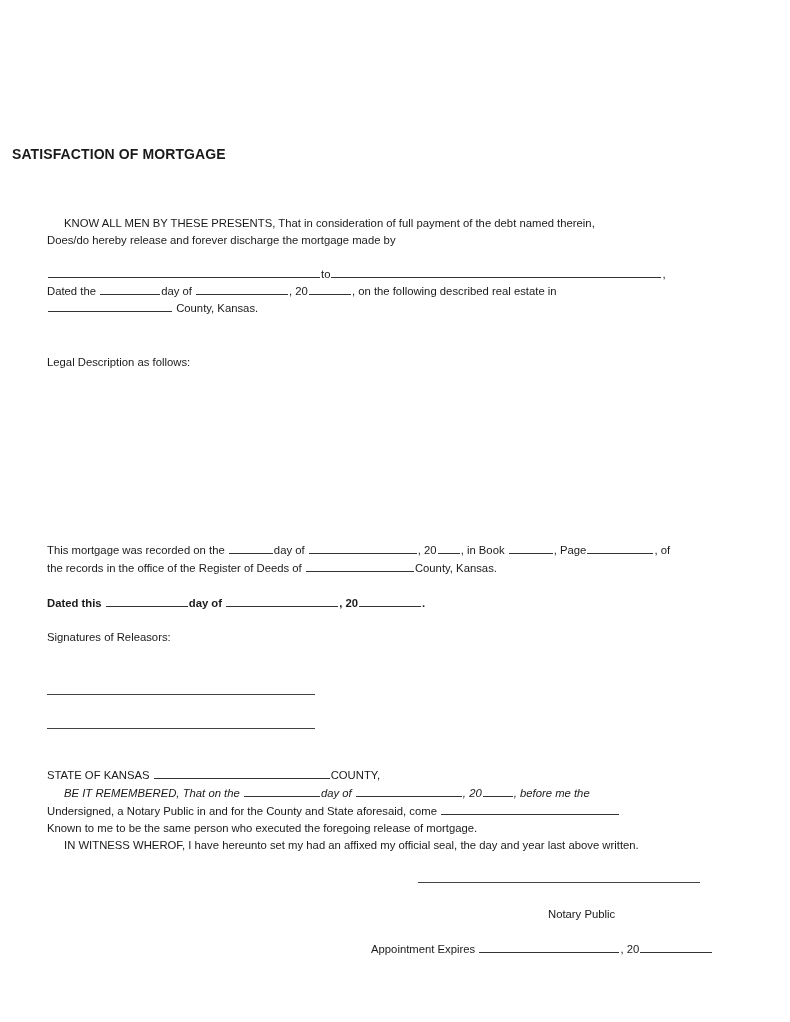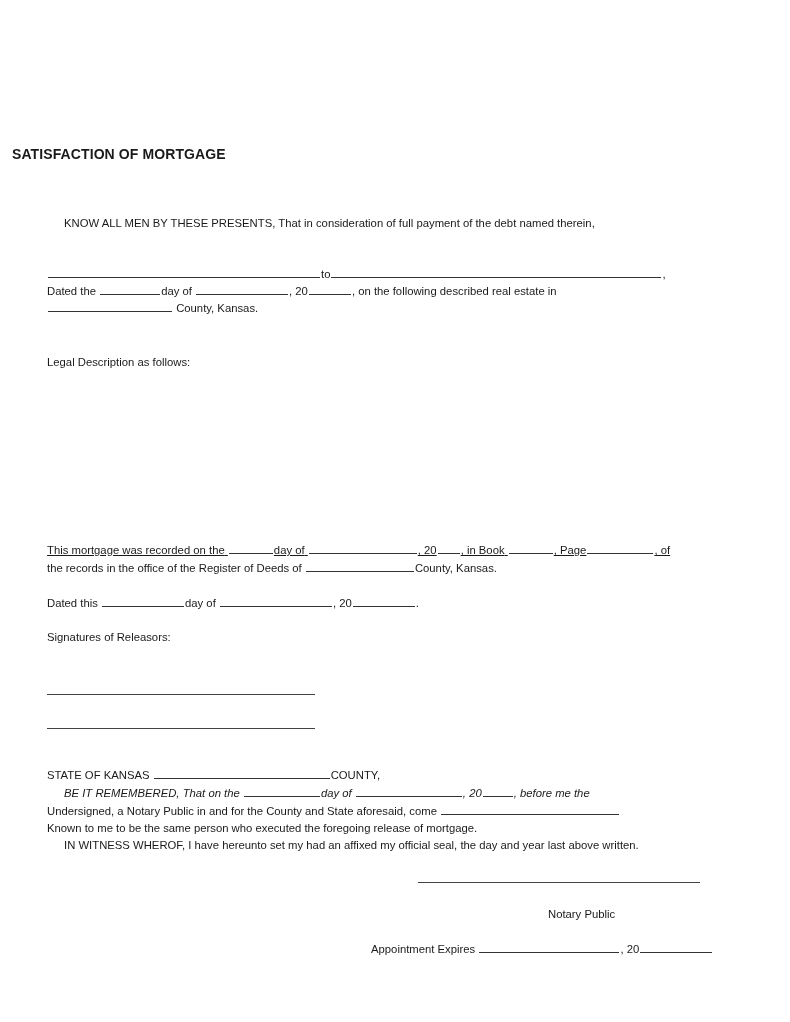--- a/index.html
+++ b/index.html
@@ -13,53 +13,54 @@
   .sigline { position:absolute; height:0; border-bottom:1px solid #444; }
 </style>
 </head>
 <body>
 
 <div class="page">
 
   <div class="title">SATISFACTION OF MORTGAGE</div>
 
   <div class="line" style="top:216px; left:64px;">KNOW ALL MEN BY THESE PRESENTS, That in consideration of full payment of the debt named therein,</div>
+  <div class="line" style="top:233px;">Does/do hereby release and forever discharge the mortgage made by</div>
 
   <div class="line" style="top:267px;">
     <span class="blank" style="width:272px;"></span><span>to</span><span class="blank" style="width:330px;"></span><span>,</span>
   </div>
 
   <div class="line" style="top:284px;">
     <span>Dated the</span>
     <span class="blank" style="width:60px;"></span><span>day of</span>
     <span class="blank" style="width:92px;"></span><span>, 20</span><span class="blank" style="width:42px;"></span><span>, on the following described real estate in</span>
   </div>
 
   <div class="line" style="top:301px;">
     <span class="blank" style="width:124px;"></span>
     <span>County, Kansas.</span>
   </div>
 
   <div class="line" style="top:335px;margin-top:20px;">Legal Description as follows:</div>
 
   <div style="position:absolute; left:47px; top:355px; width:690px; height:180px;"></div>
 
-  <div class="line" style="top:543px;text-decoration:underline;">
+  <div class="line" style="top:543px;">
     <span>This mortgage was recorded on the</span>
     <span class="blank" style="width:44px;"></span><span>day of</span>
     <span class="blank" style="width:108px;"></span><span>, 20</span><span class="blank" style="width:22px;"></span><span>, in Book</span>
     <span class="blank" style="width:44px;"></span><span>, Page</span><span class="blank" style="width:66px;"></span><span>, of</span>
   </div>
 
   <div class="line" style="top:561px;text-align:center;">
     <span>the records in the office of the Register of Deeds of</span>
     <span class="blank" style="width:108px;"></span><span>County, Kansas.</span>
   </div>
 
-  <div class="line" style="top:596px;">
+  <div class="line" style="top:596px;font-weight:bold;">
     <span>Dated this</span>
     <span class="blank" style="width:82px;"></span><span>day of</span>
     <span class="blank" style="width:112px;"></span><span>, 20</span><span class="blank" style="width:62px;"></span><span>.</span>
   </div>
 
   <div class="line" style="top:630px;">Signatures of Releasors:</div>
 
   <div class="sigline" style="left:47px; top:694px; width:268px;"></div>
   <div class="sigline" style="left:47px; top:728px; width:268px;"></div>
 

